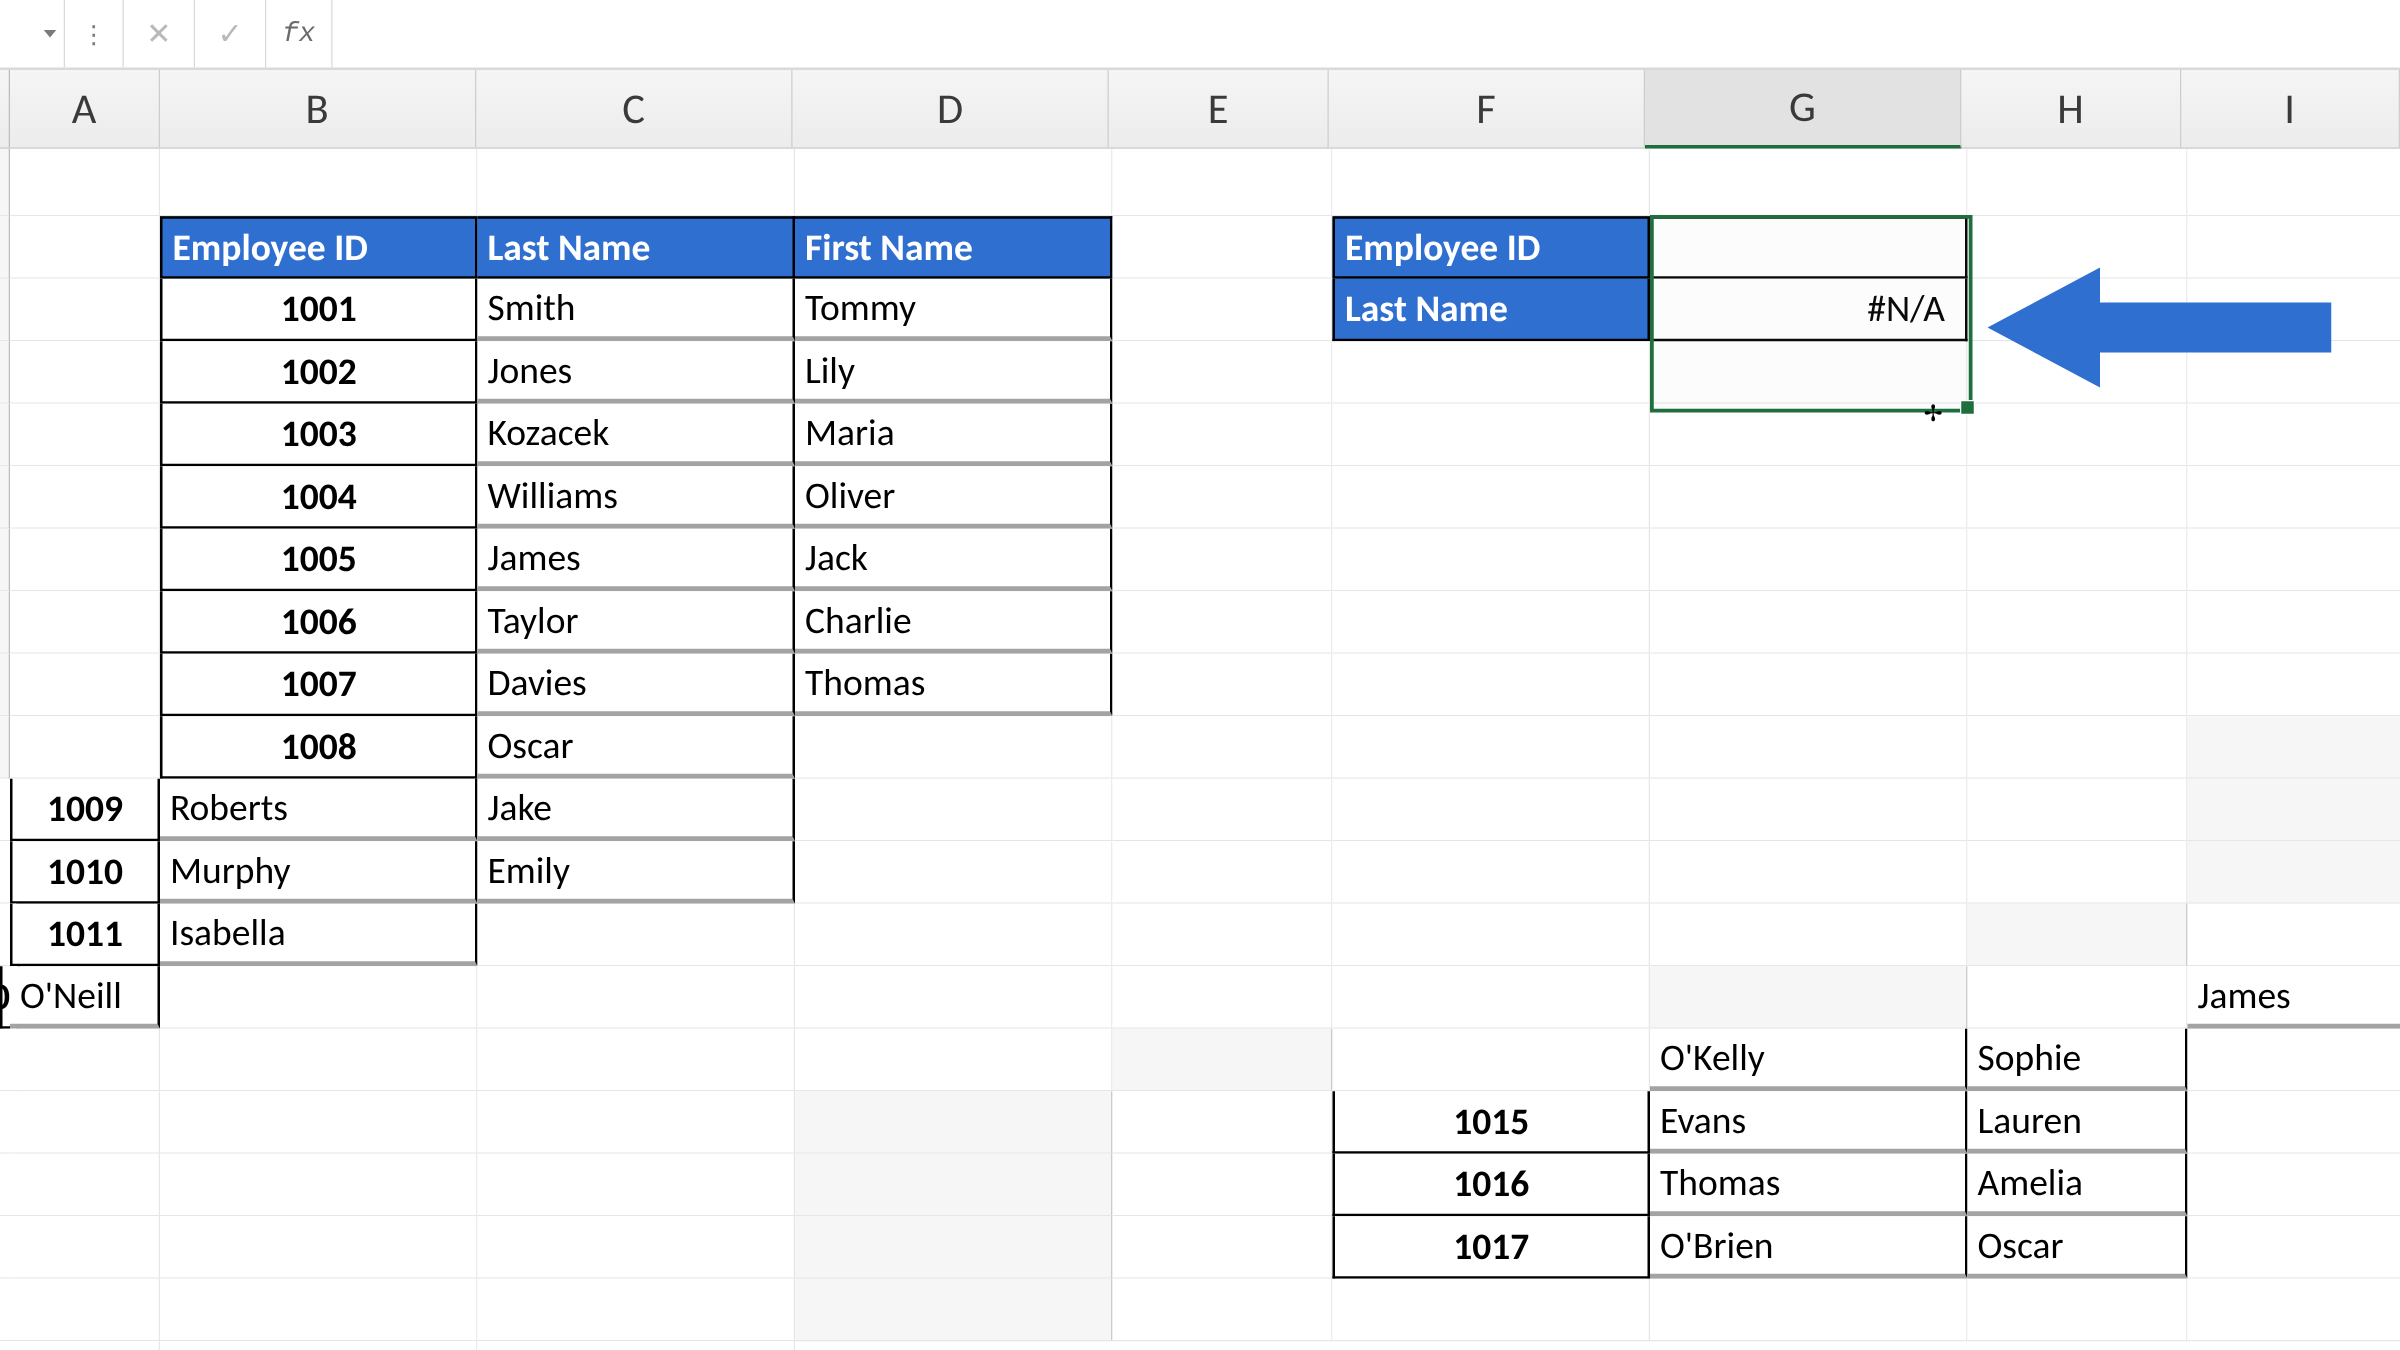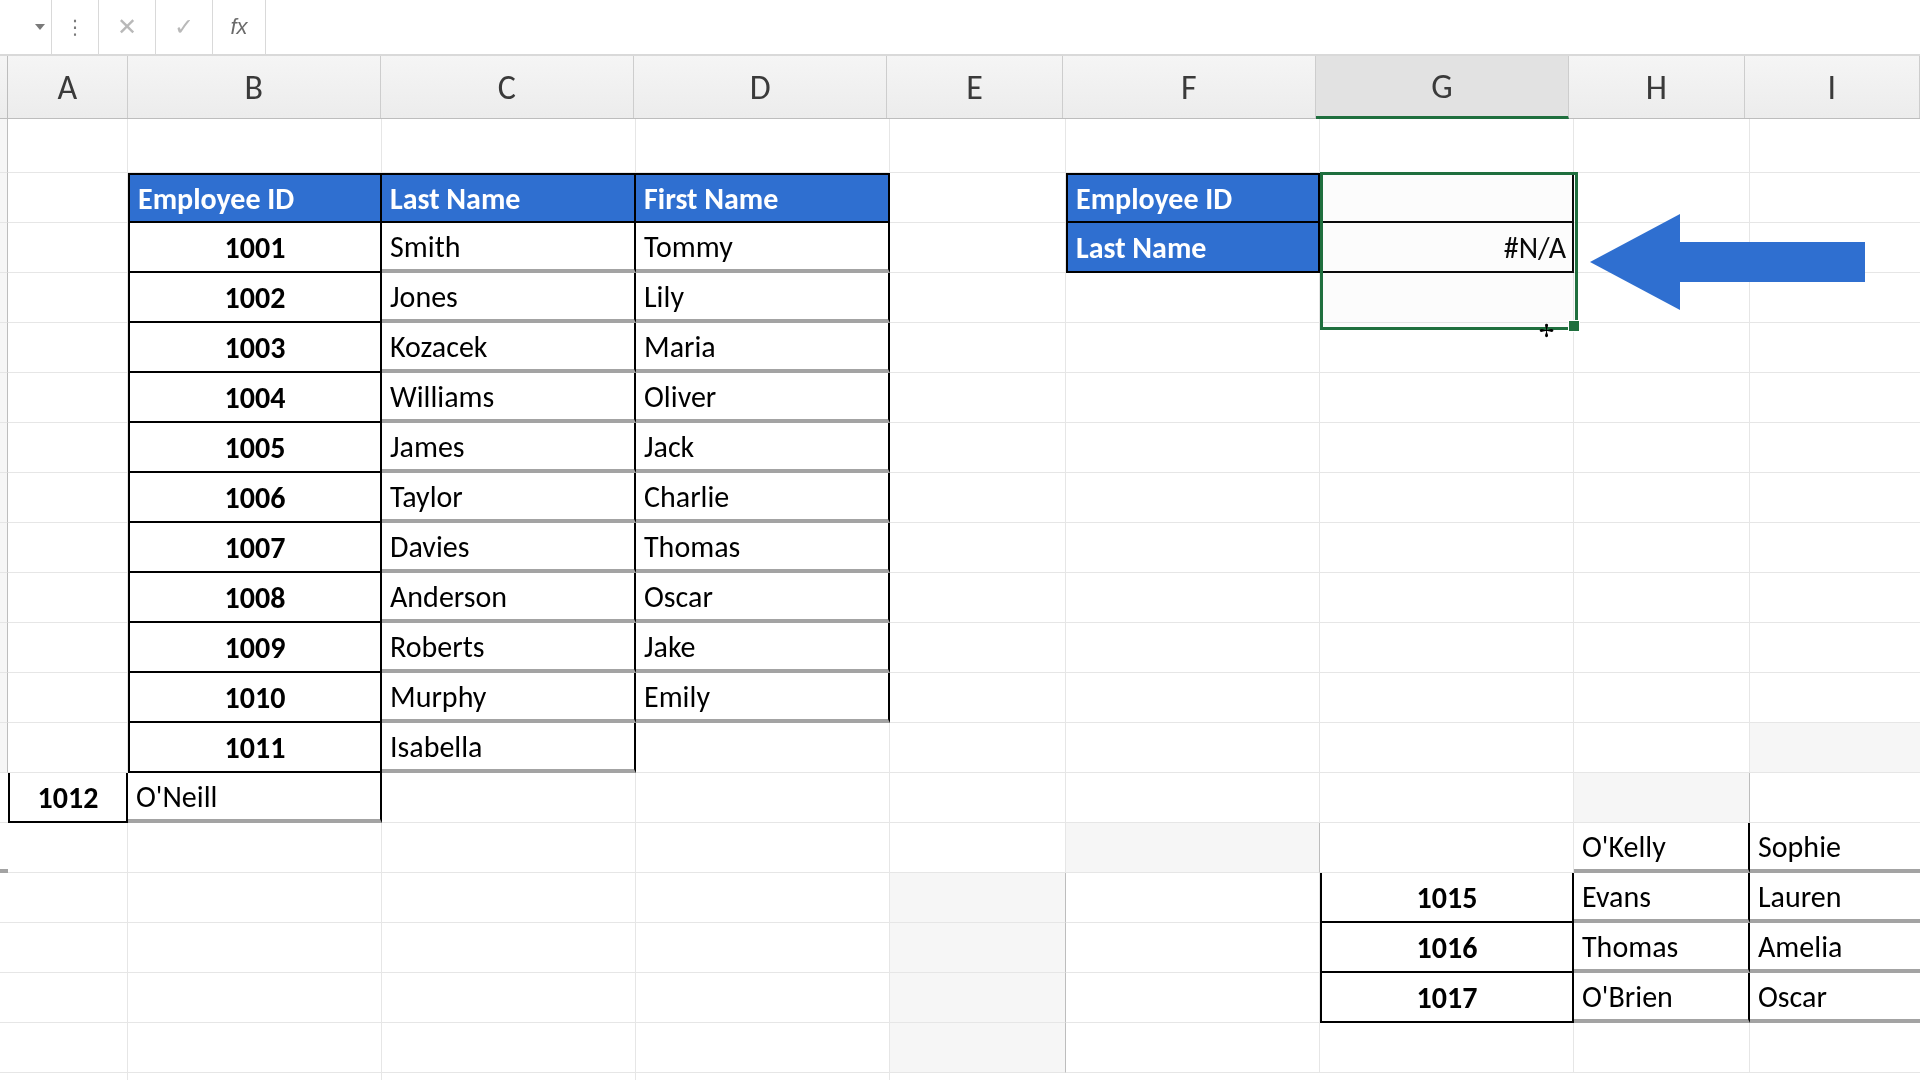--- a/index.html
+++ b/index.html
@@ -53,21 +53,21 @@
     font-family: "Segoe UI", sans-serif;
   }
   .fx-cell {
     width: 52px;
     height:100%;
     border-right:1px solid #d9d9d9;
     display:flex;align-items:center;justify-content:center;
     color:#6b6b6b;
     font-style: italic;
     font-size: 22px;
-    font-family: Liberation Sans, sans-serif;
+    font-family: Liberation Mono, monospace;
   }
   .formula-input {
     flex:1;
     height:100%;
     padding-left:8px;
     font-size:20px;
     display:flex;align-items:center;
   }
 
   
@@ -155,21 +155,21 @@
     border-right:2px solid #000;
     border-top:2px solid #000;
     border-bottom:2px solid #000;
   }
   .lk-lbl.second { border-top:none; }
   .lk-val {
     border-right:2px solid #000;
     border-top:2px solid #000;
     border-bottom:2px solid #000;
     justify-content:flex-end;
-    padding-right:6px;
+    padding-right:16px;
     position:relative;
   }
   .lk-val.second { border-top:none; }
 
   
   .selection-box {
     position:absolute;
     border:3px solid #1f6f3e;
     box-sizing:border-box;
     pointer-events:none;
@@ -315,21 +315,20 @@
       <div class="cell td-ln">Davies</div>
       <div class="cell td-fn">Thomas</div>
       <div class="cell"></div>
       <div class="cell"></div>
       <div class="cell"></div>
       <div class="cell"></div>
       <div class="cell"></div>
       <div class="row-head " style="height: 50px;"></div>
       <div class="cell"></div>
       <div class="cell td-id">1008</div>
-      <div class="cell td-ln">Anderson</div>
       <div class="cell td-fn">Oscar</div>
       <div class="cell"></div>
       <div class="cell"></div>
       <div class="cell"></div>
       <div class="cell"></div>
       <div class="cell"></div>
       <div class="row-head " style="height: 50px;"></div>
       <div class="cell"></div>
       <div class="cell td-id">1009</div>
       <div class="cell td-ln">Roberts</div>

